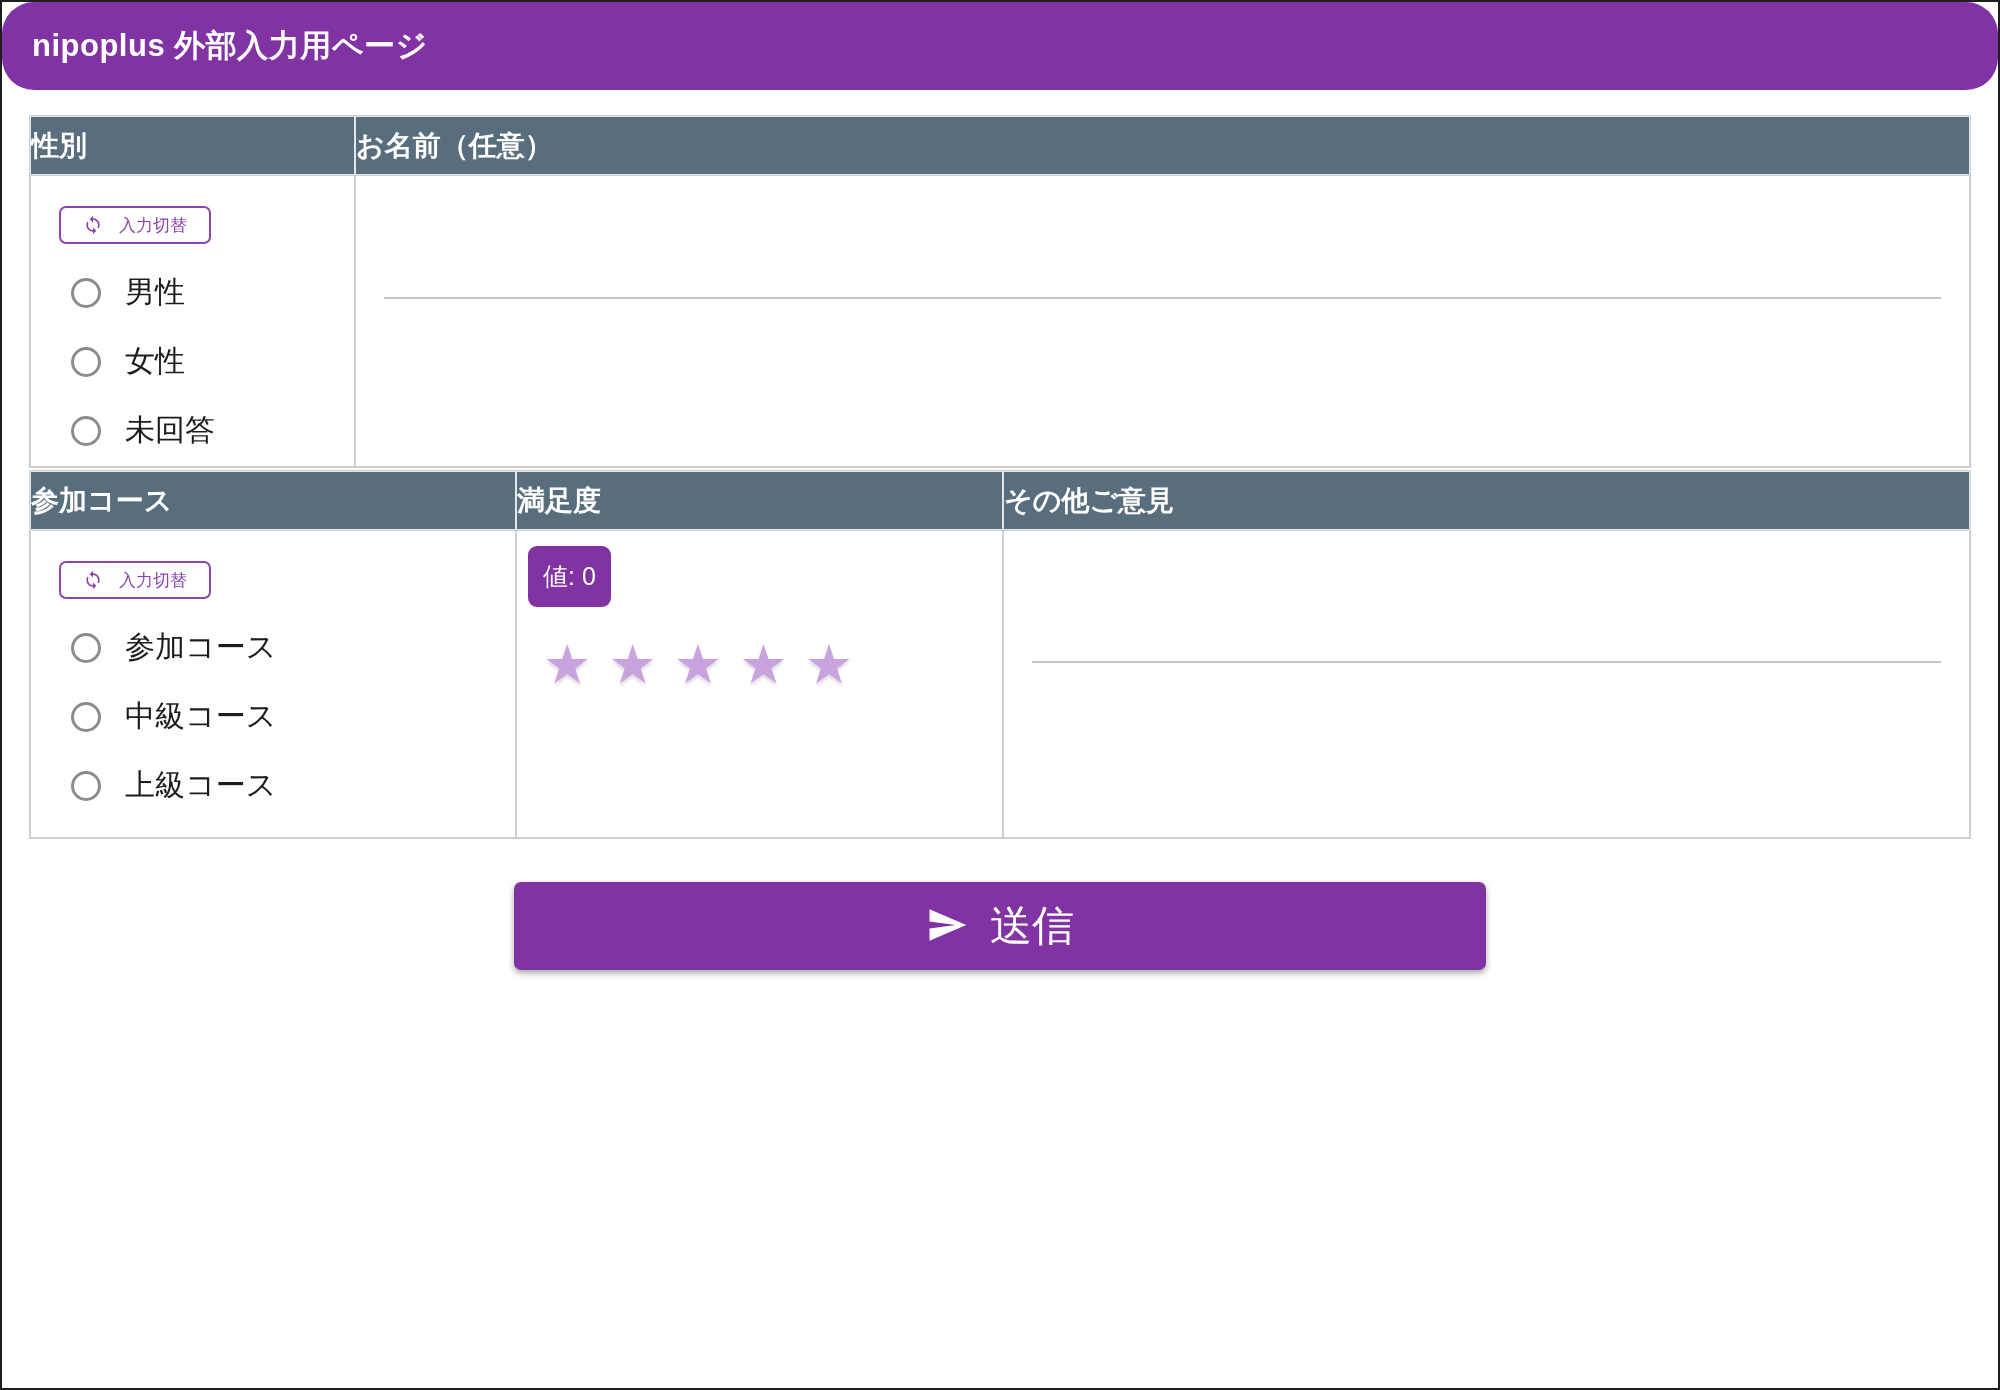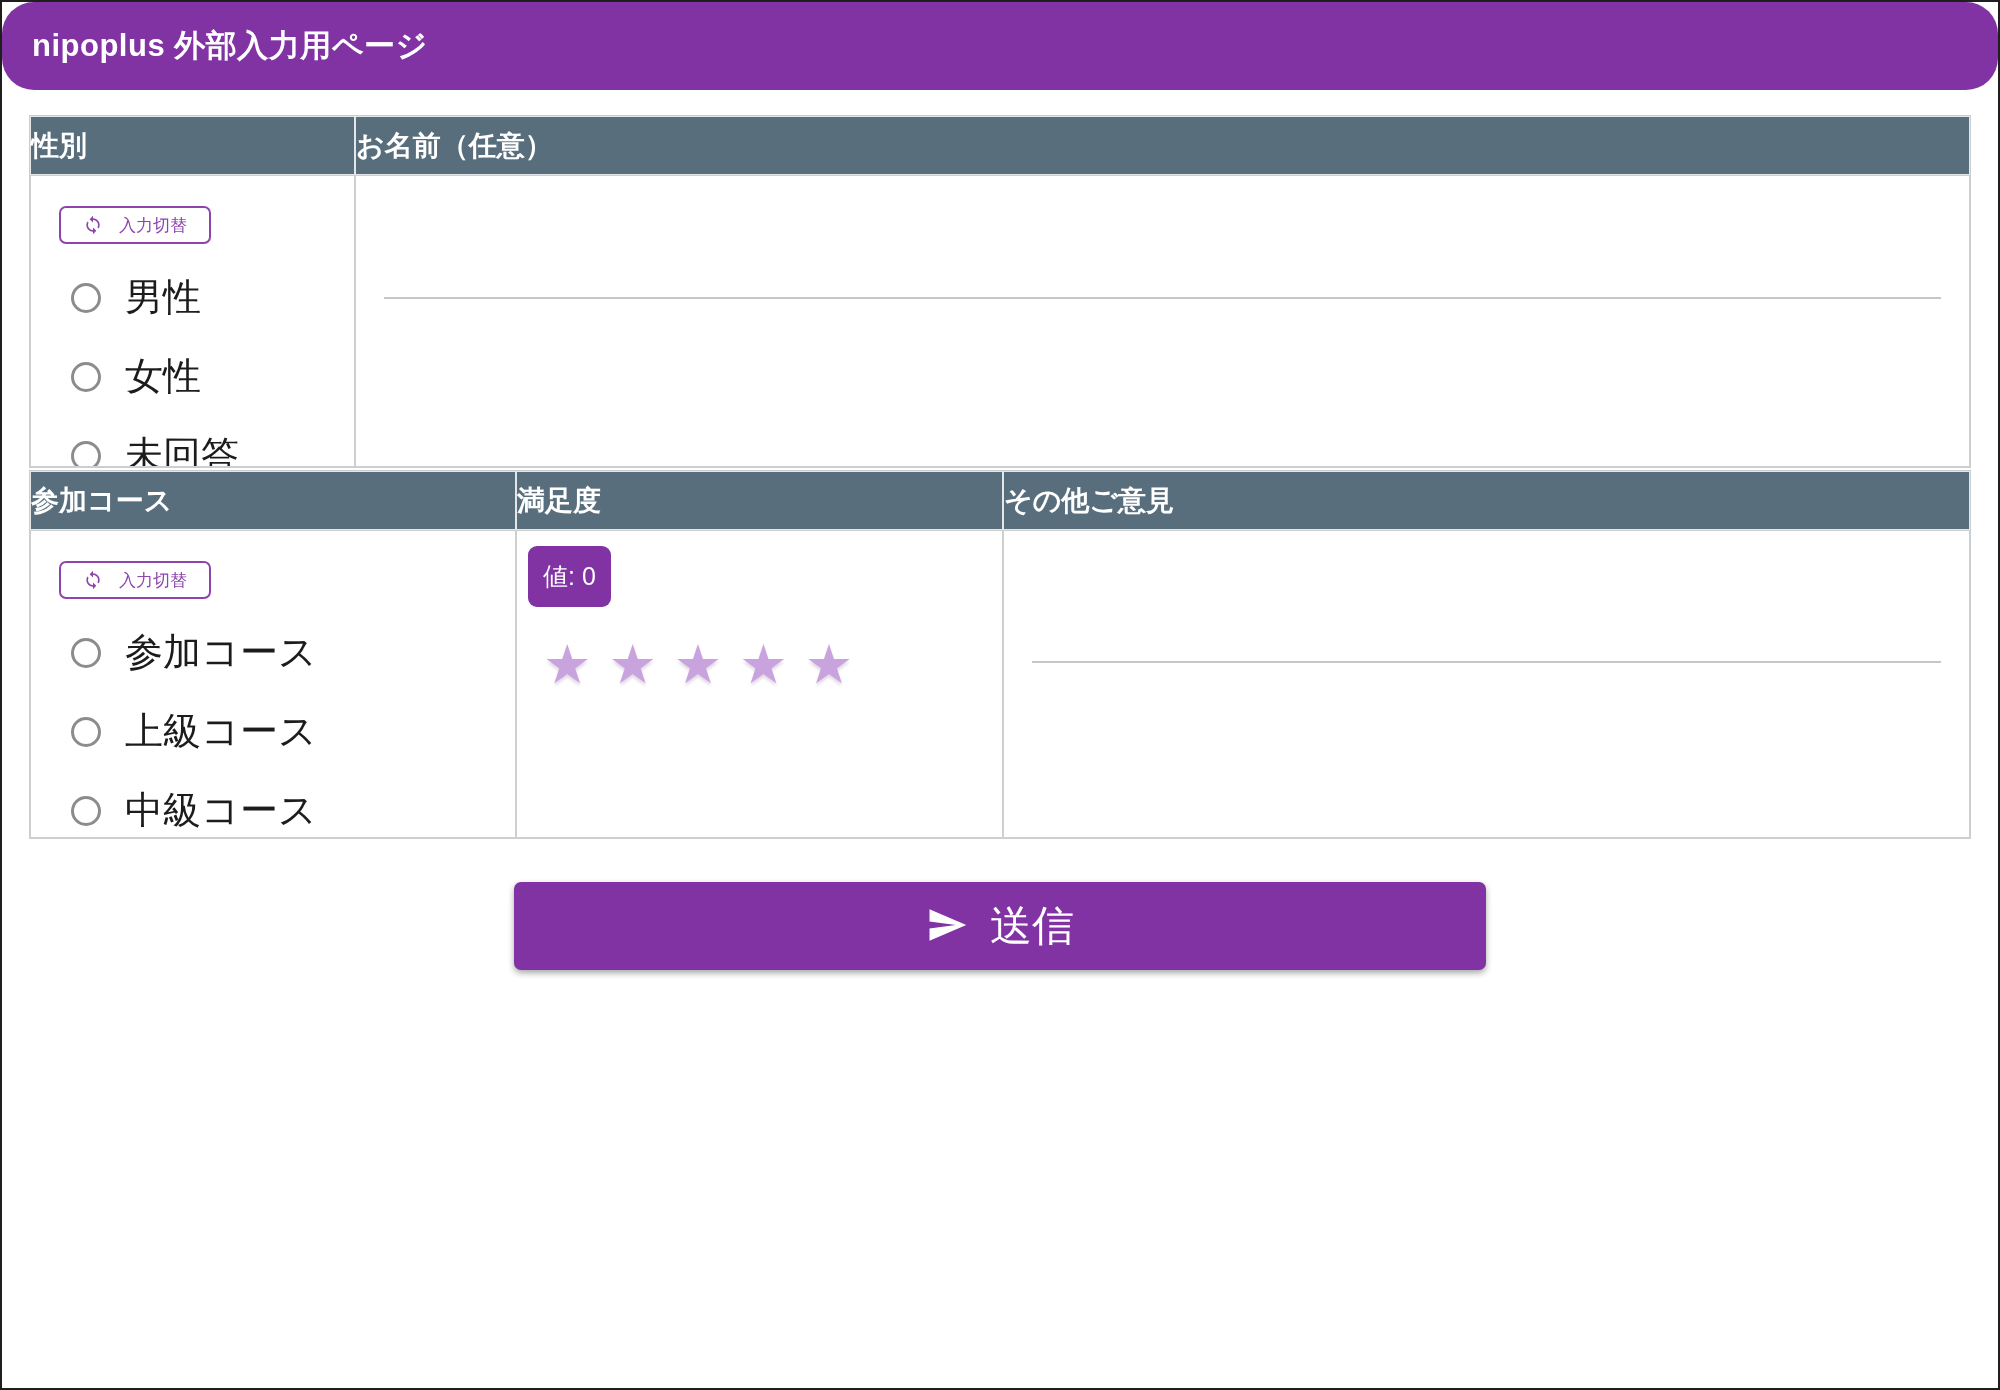--- a/index.html
+++ b/index.html
@@ -49,21 +49,21 @@
   .toggle-btn svg{display:block;}
   
   .radio-row{
     display:flex;align-items:center;gap:24px;
     margin:28px 0 0 40px;cursor:pointer;
   }
   .radio-circle{
     width:30px;height:30px;border:3px solid #8c8c8c;border-radius:50%;
     background:#fff;flex:0 0 auto;
   }
-  .radio-label{font-size:38px;color:#1c1c1c;}
+  .radio-label{font-size:30px;color:#1c1c1c;}
   
   .underline-input{
     display:block;border:none;border-bottom:2px solid #c6c6c6;
     background:transparent;outline:none;
     width:calc(100% - 56px);margin:0 28px;height:48px;font-size:27px;color:#222;
   }
   .name-input-wrap{padding-top:75px;}
   .opinion-input-wrap{padding-top:84px;}
   
   .value-badge{
@@ -142,25 +142,25 @@
             </svg>
           </span>
           <span>入力切替</span>
         </button>
         <div class="radio-row">
           <span class="radio-circle"></span>
           <span class="radio-label">参加コース</span>
         </div>
         <div class="radio-row">
           <span class="radio-circle"></span>
-          <span class="radio-label">上級コース</span>
+          <span class="radio-label">中級コース</span>
         </div>
         <div class="radio-row">
           <span class="radio-circle"></span>
-          <span class="radio-label">中級コース</span>
+          <span class="radio-label">上級コース</span>
         </div>
       </div>
 
       <div class="cell">
         <span class="value-badge">値: 0</span>
         <div class="star-rating">
           <span class="star">★</span>
           <span class="star">★</span>
           <span class="star">★</span>
           <span class="star">★</span>

